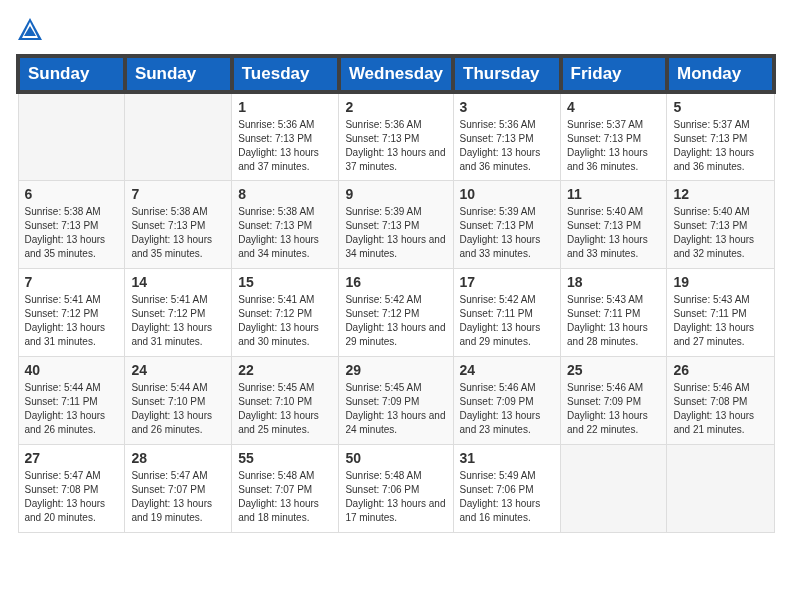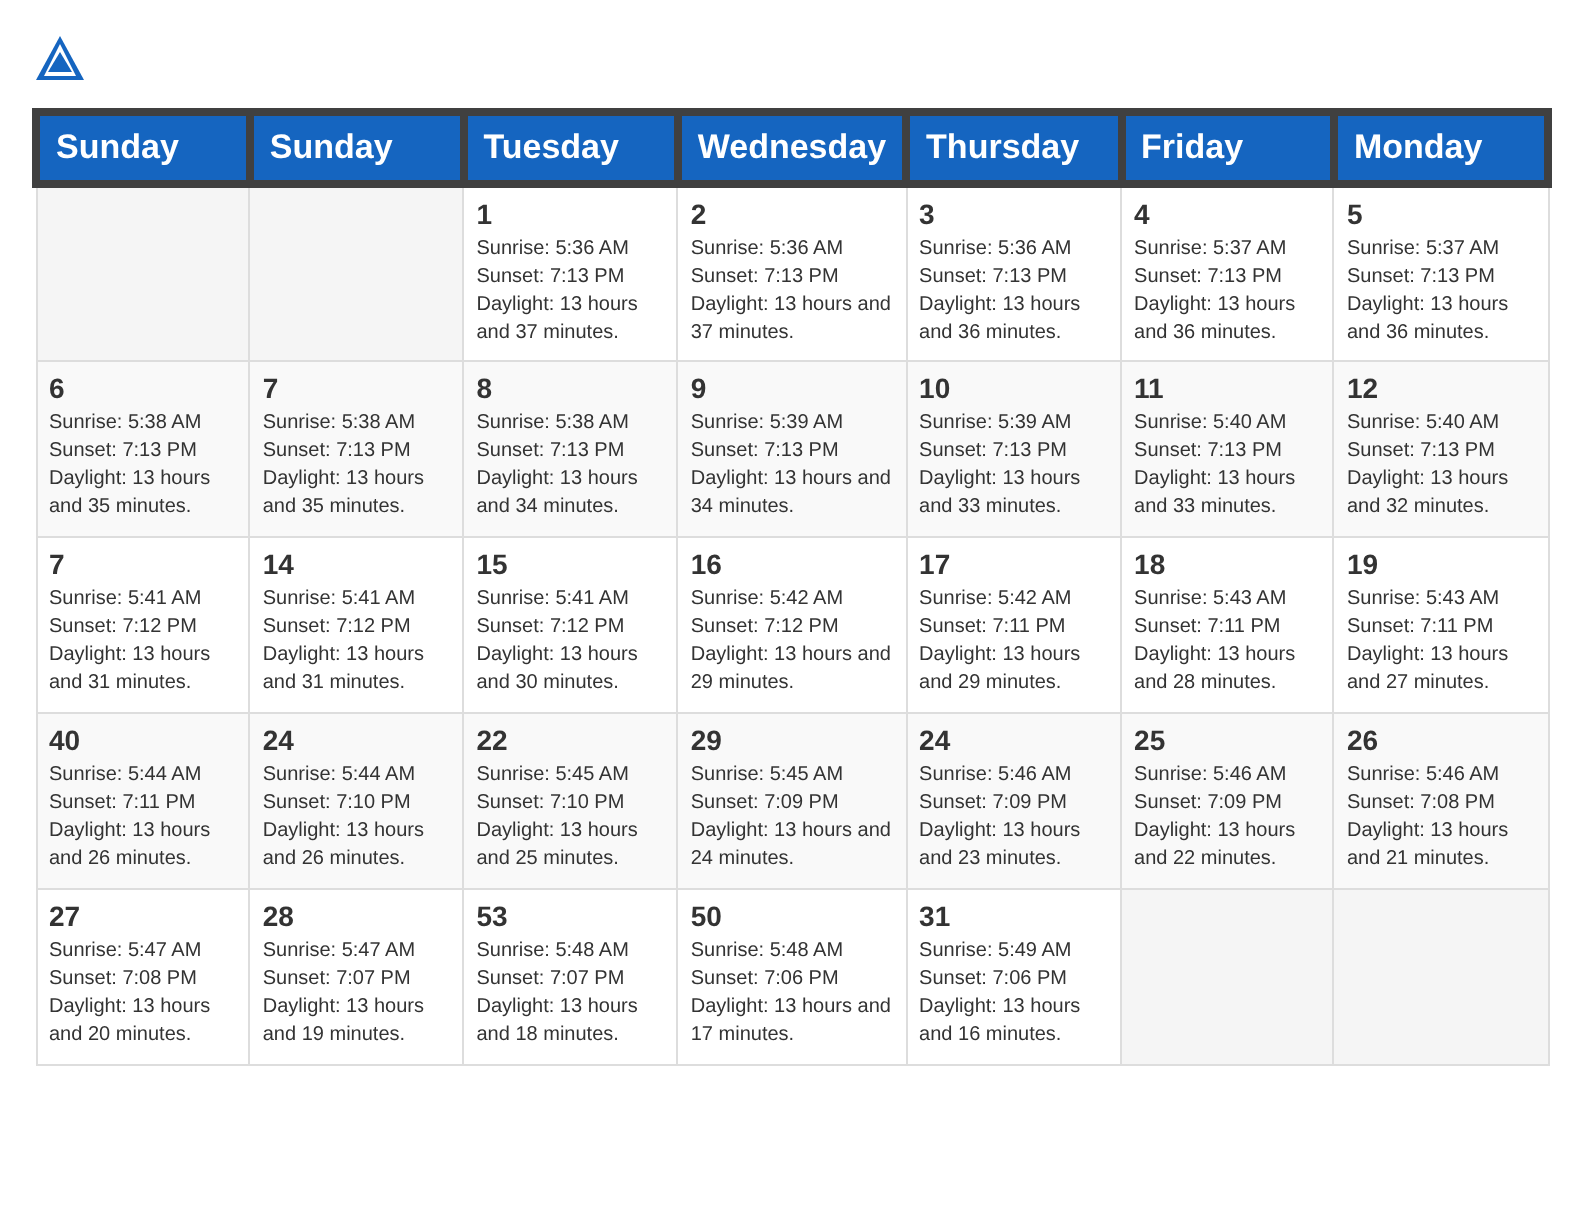--- a/index.html
+++ b/index.html
@@ -240,21 +240,21 @@
       <tr class="week-row">
         <td>
           <span class="day-num">27</span>
           <div class="day-info">Sunrise: 5:47 AM<br>Sunset: 7:08 PM<br>Daylight: 13 hours and 20 minutes.</div>
         </td>
         <td>
           <span class="day-num">28</span>
           <div class="day-info">Sunrise: 5:47 AM<br>Sunset: 7:07 PM<br>Daylight: 13 hours and 19 minutes.</div>
         </td>
         <td>
-          <span class="day-num">53</span>
+          <span class="day-num">55</span>
           <div class="day-info">Sunrise: 5:48 AM<br>Sunset: 7:07 PM<br>Daylight: 13 hours and 18 minutes.</div>
         </td>
         <td>
           <span class="day-num">50</span>
           <div class="day-info">Sunrise: 5:48 AM<br>Sunset: 7:06 PM<br>Daylight: 13 hours and 17 minutes.</div>
         </td>
         <td>
           <span class="day-num">31</span>
           <div class="day-info">Sunrise: 5:49 AM<br>Sunset: 7:06 PM<br>Daylight: 13 hours and 16 minutes.</div>
         </td>

